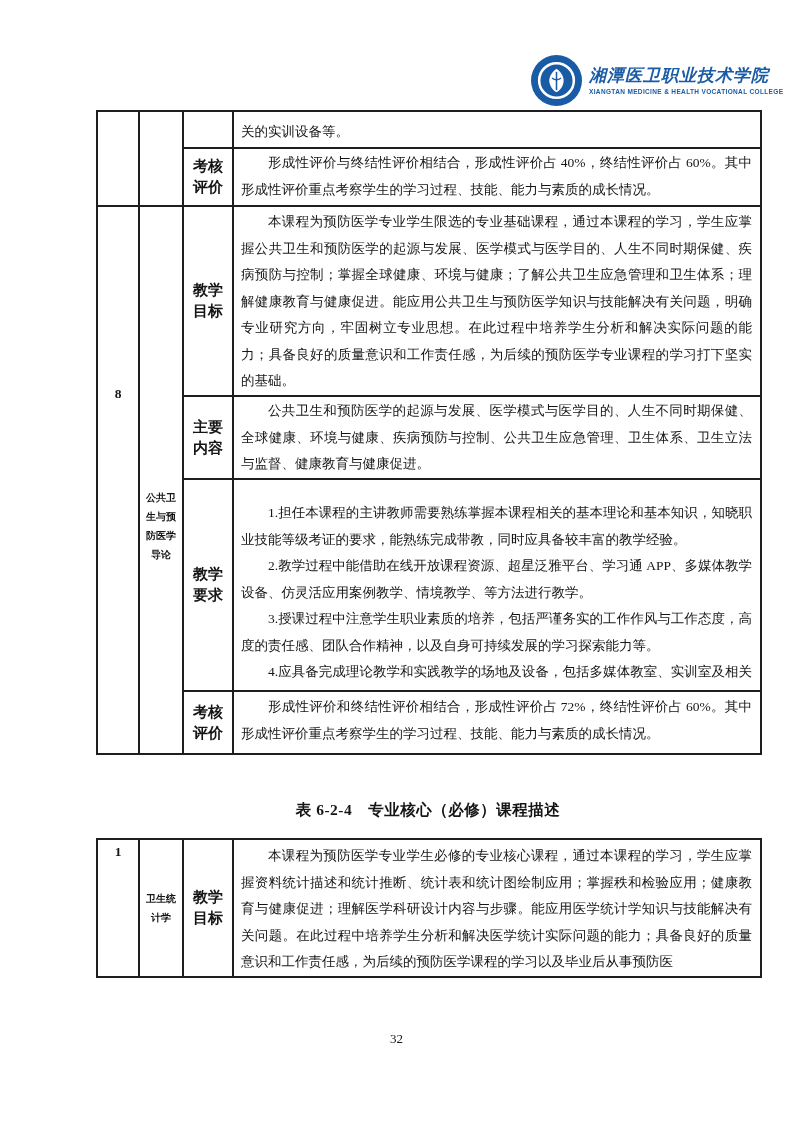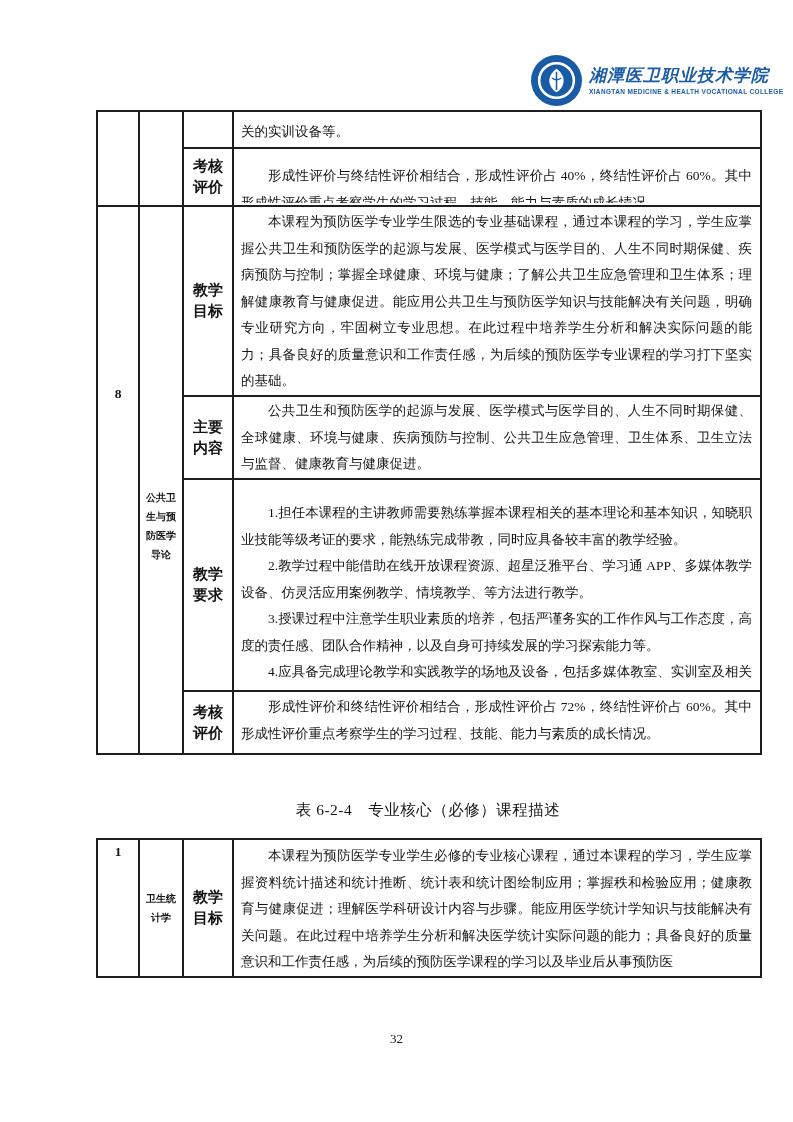--- a/index.html
+++ b/index.html
@@ -52,21 +52,21 @@
   .idx8 { padding-top:179px; }
   .idx1 { padding-top:4px; }
 
   .t1 { left:96px; top:110px; }
   .t2 { left:96px; top:838px; }
   .t2 th { font-weight:bold; font-size:13.5px; line-height:17px; text-align:center; vertical-align:middle; }
   .t2 tr.hdr th { border-bottom:3px solid #1e1e1e; }
 
   .caption {
     left:96px; top:800px; width:664px; text-align:center;
-    font-size:15.5px; font-weight:normal; letter-spacing:0.5px;
+    font-size:15.5px; font-weight:bold; letter-spacing:0.5px;
   }
   .footer { left:0; top:1031px; width:793px; text-align:center; font-size:13px; }
 </style>
 </head>
 <body>
 
 <div class="abs logo">
   <svg width="51" height="51" viewBox="0 0 100 100">
     <circle cx="50" cy="50" r="50" fill="#1A5BA6"></circle>
     <circle cx="50" cy="50" r="34" fill="none" stroke="#ffffff" stroke-width="5"></circle>
@@ -94,21 +94,21 @@
     <td></td>
     <td class="content">
       <div class="clip" style="height:31px; padding-top:7px">
         <p class="noindent">关的实训设备等。</p>
       </div>
     </td>
   </tr>
   <tr style="height:58px">
     <td class="lbl">考核评价</td>
     <td class="content">
-      <div class="clip" style="height:54px; padding-top:14px">
+      <div class="clip" style="height:54px; padding-top:1px">
         <p>形成性评价与终结性评价相结合，形成性评价占 40%，终结性评价占 60%。其中形成性评价重点考察学生的学习过程、技能、能力与素质的成长情况。</p>
       </div>
     </td>
   </tr>
   <tr style="height:190px">
     <td rowspan="4" class="idx-cell idx8">8</td>
     <td rowspan="4" class="cname cname8">公共卫生与预防医学导论</td>
     <td class="lbl">教学目标</td>
     <td class="content">
       <div class="clip" style="height:186px; padding-top:2px">

